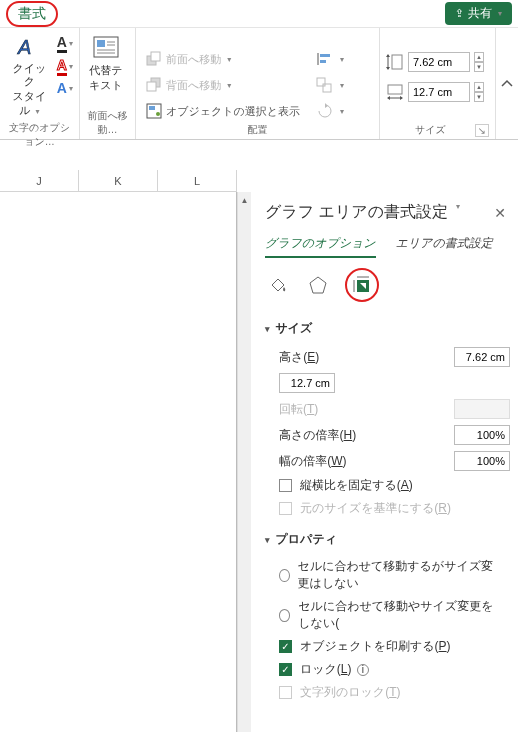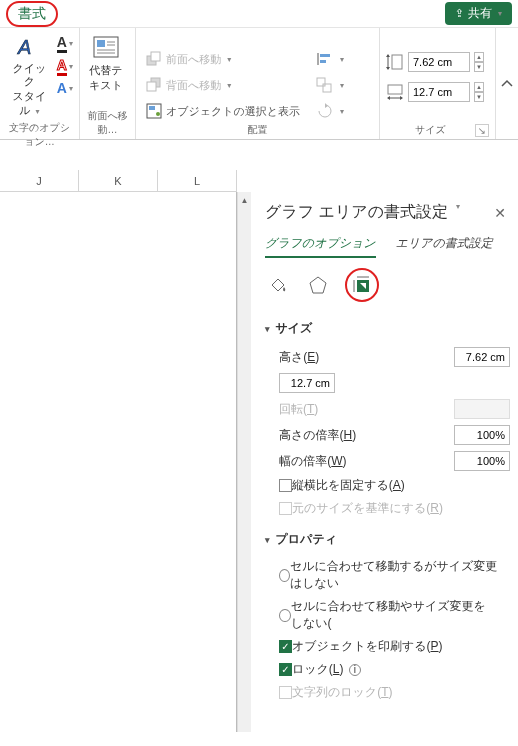--- a/index.html
+++ b/index.html
@@ -41,21 +41,21 @@
   .icon-row { display: flex; gap: 14px; margin-bottom: 18px; }
   .icon-btn { width: 26px; height: 26px; display: flex; align-items: center; justify-content: center; cursor: pointer; color: #666; }
   .icon-btn.circled { border: 2px solid #e02020; border-radius: 50%; width: 34px; height: 34px; margin-top:-4px; }
   .section { margin-bottom: 14px; }
   .sec-hdr { display: flex; align-items: center; gap: 6px; font-size: 12px; font-weight: bold; cursor: pointer; margin-bottom: 10px; }
   .caret { font-size: 9px; color: #555; }
   .field-row { display: flex; align-items: center; justify-content: space-between; margin: 6px 0 6px 14px; font-size: 12px; }
   .field-row.disabled { color: #b5b5b5; justify-content: space-between; }
   .field-label { flex: 1; }
   .nbox { width: 56px; height: 20px; border: 1px solid #bbb; font-size: 11px; padding: 0 4px; text-align: right; }
-  .radio-row, .check-row { display: flex; align-items: center; margin: 6px 12px 6px 14px; font-size: 12px; cursor: pointer; }
+  .radio-row, .check-row { display: flex; align-items: center; gap: 8px; margin: 6px 12px 6px 14px; font-size: 12px; cursor: pointer; }
   .radio-row.disabled, .check-row.disabled { color: #b5b5b5; cursor: default; }
   .radio { width: 13px; height: 13px; border: 1px solid #888; border-radius: 50%; display: flex; align-items: center; justify-content: center; }
   .radio.sel { border-color: #217346; }
   .radio.sel::after { content: ""; width: 7px; height: 7px; background: #217346; border-radius: 50%; }
   .check { width: 13px; height: 13px; border: 1px solid #888; display: flex; align-items: center; justify-content: center; font-size: 10px; color: #fff; }
   .check.on { background: #217346; border-color: #217346; }
   .check.disabled { border-color: #ccc; }
   .und { text-decoration: underline; }
   .info-i { font-size: 10px; border: 1px solid #888; border-radius: 50%; width: 12px; height: 12px; display: inline-flex; align-items: center; justify-content: center; margin-left: 2px; }
   svg { display: block; }

